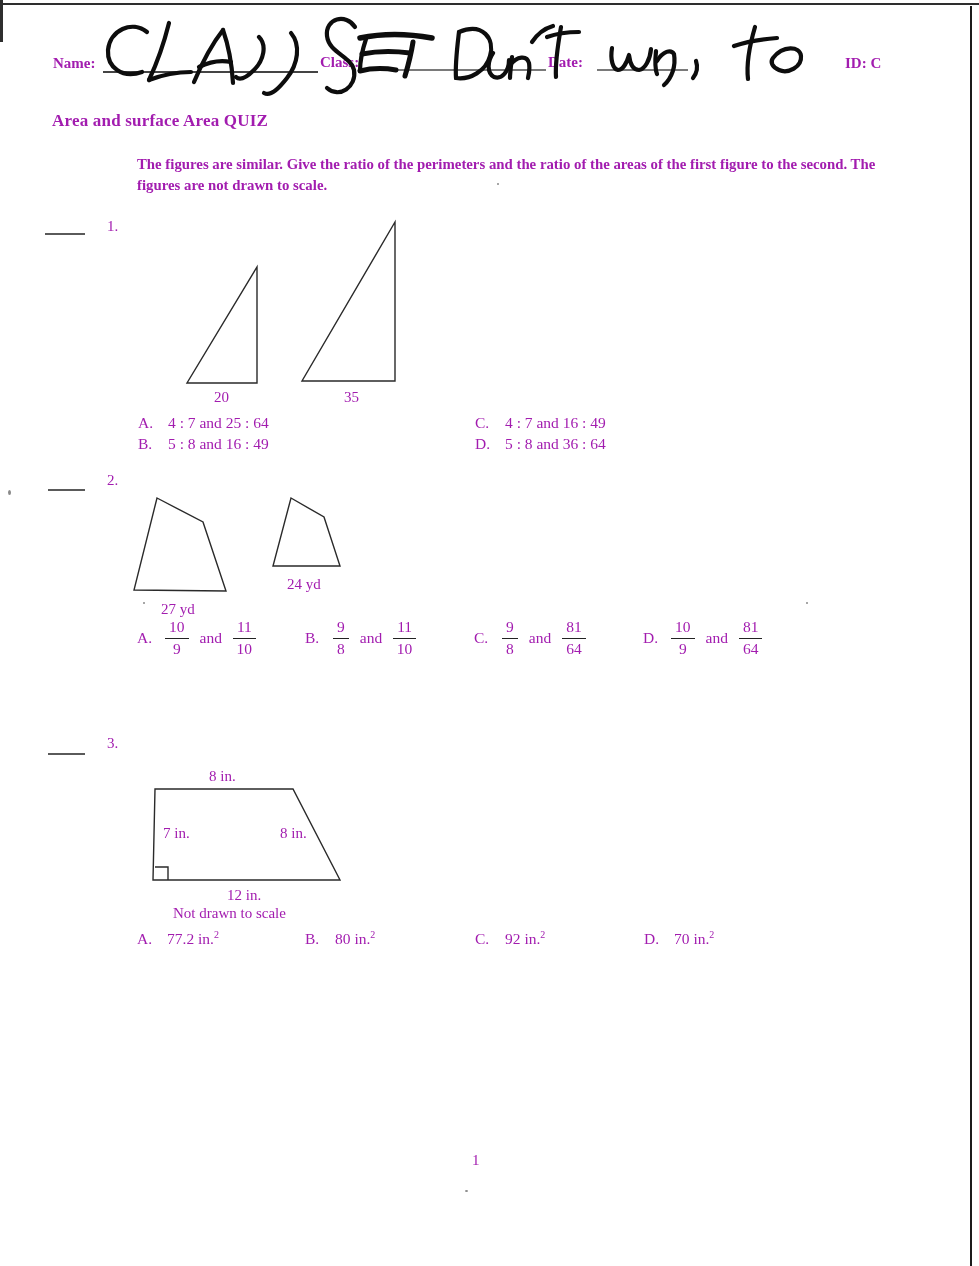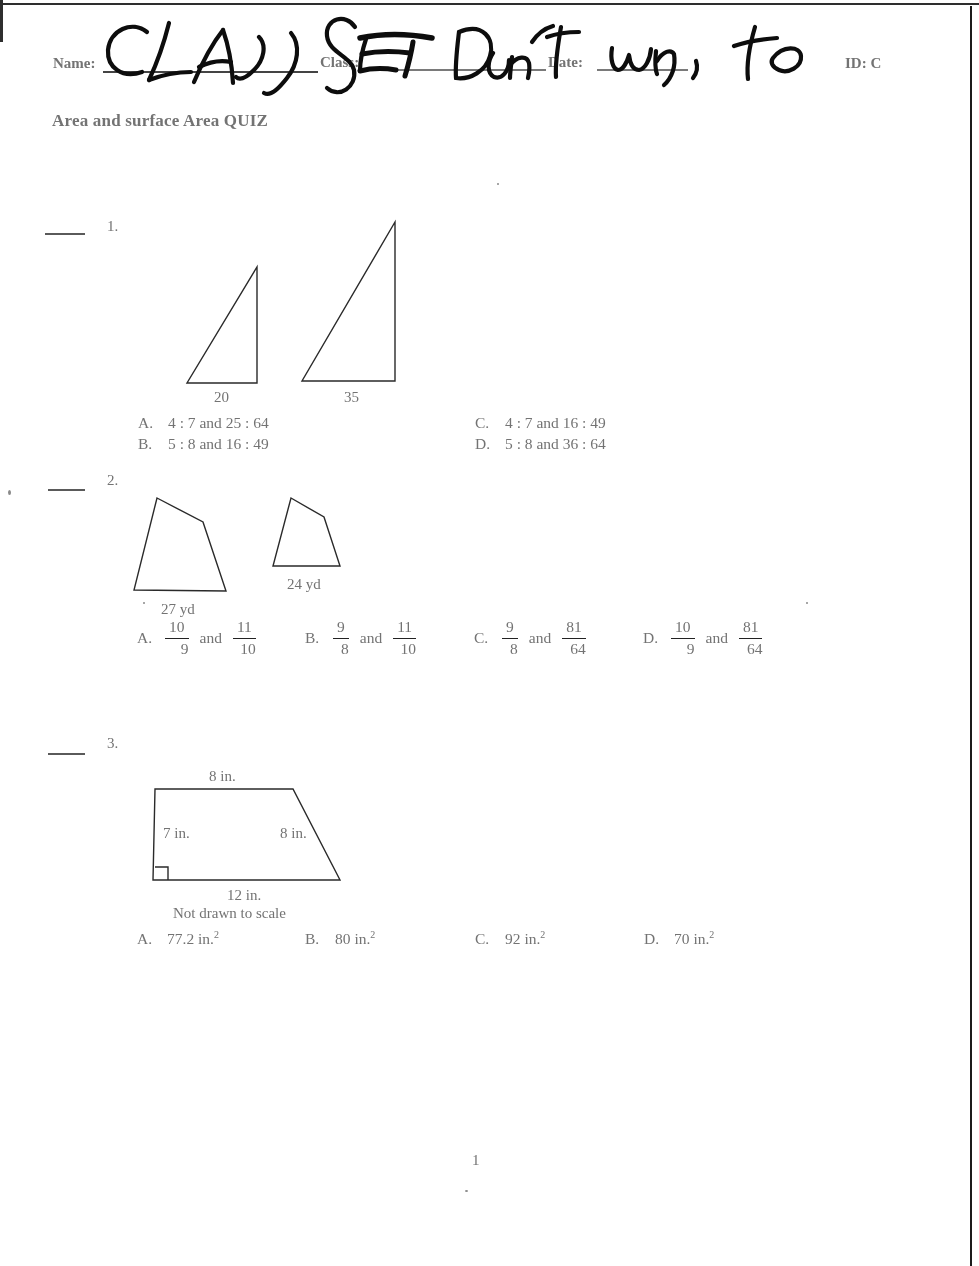--- a/index.html
+++ b/index.html
@@ -1,33 +1,33 @@
 <!DOCTYPE html>
 <html><head>
 <meta charset="utf-8">
 <style>
   html,body{margin:0;padding:0;background:#e8e8e8;}
   #page{
     position:relative;width:979px;height:1266px;background:#ffffff;
-    font-family:"Liberation Serif","DejaVu Serif",serif;color:#737373;
+    font-family:"Liberation Serif","DejaVu Serif",serif;color:#a21caf;
     overflow:hidden;
   }
   .abs{position:absolute;}
   .lbl{font-size:15px;font-weight:bold;white-space:nowrap;}
   .t15n{font-size:15px;white-space:nowrap;}
   .title{font-size:17px;font-weight:bold;white-space:nowrap;letter-spacing:.2px;}
   .instr{font-size:14.8px;font-weight:bold;line-height:21px;}
   .hline{background:#444;height:1.6px;}
   .hline.gray{background:#7a7a7a;}
   .blank{background:#5a5a5a;height:1.8px;}
   .choice-letter{display:inline-block;width:30px;}
   .qrow{font-size:15.5px;white-space:nowrap;}
   .fgroup{display:inline-flex;align-items:center;font-size:15.5px;white-space:nowrap;}
   .fgroup .choice-letter{width:28px;}
-  .frac{display:inline-flex;flex-direction:column;align-items:flex-end;line-height:1.08;}
+  .frac{display:inline-flex;flex-direction:column;align-items:center;line-height:1.08;}
   .frac .num{padding:0 4px 2px;border-bottom:1.6px solid #222;}
   .frac .den{padding-top:2px;}
   .conj{margin:0 11px;}
   .speck{background:#8a8a8a;border-radius:50%;}
   sup{font-size:10px;}
   svg{display:block;}
 </style>
 </head>
 <body>
 
@@ -90,20 +90,21 @@
 
       <path d="M755,27 C750,44 746,62 748,79"></path>
       <path d="M734,46 C748,41 763,39 777,38"></path>
 
       <path d="M773,58 C783,45 800,46 801,56 C802,67 788,74 779,70 C772,67 770,62 773,58"></path>
     </g>
   </svg>
 
   <div class="abs title" style="left:52px;top:111px;">Area and surface Area QUIZ</div>
 
+  <div class="abs instr" style="left:137px;top:154px;width:772px;">The figures are similar. Give the ratio of the perimeters and the ratio of the areas of the first figure to the second. The figures are not drawn to scale.</div>
 
   <svg class="abs" style="left:0;top:0;" width="979" height="1266" viewBox="0 0 979 1266">
     <g fill="none" stroke="#2a2a2a" stroke-width="1.4" stroke-linejoin="miter">
 
       <polygon points="187,383 257,383 257,267"></polygon>
 
       <polygon points="302,381 395,381 395,222"></polygon>
 
       <polygon points="157,498 203,522 226,591 134,590"></polygon>
 

